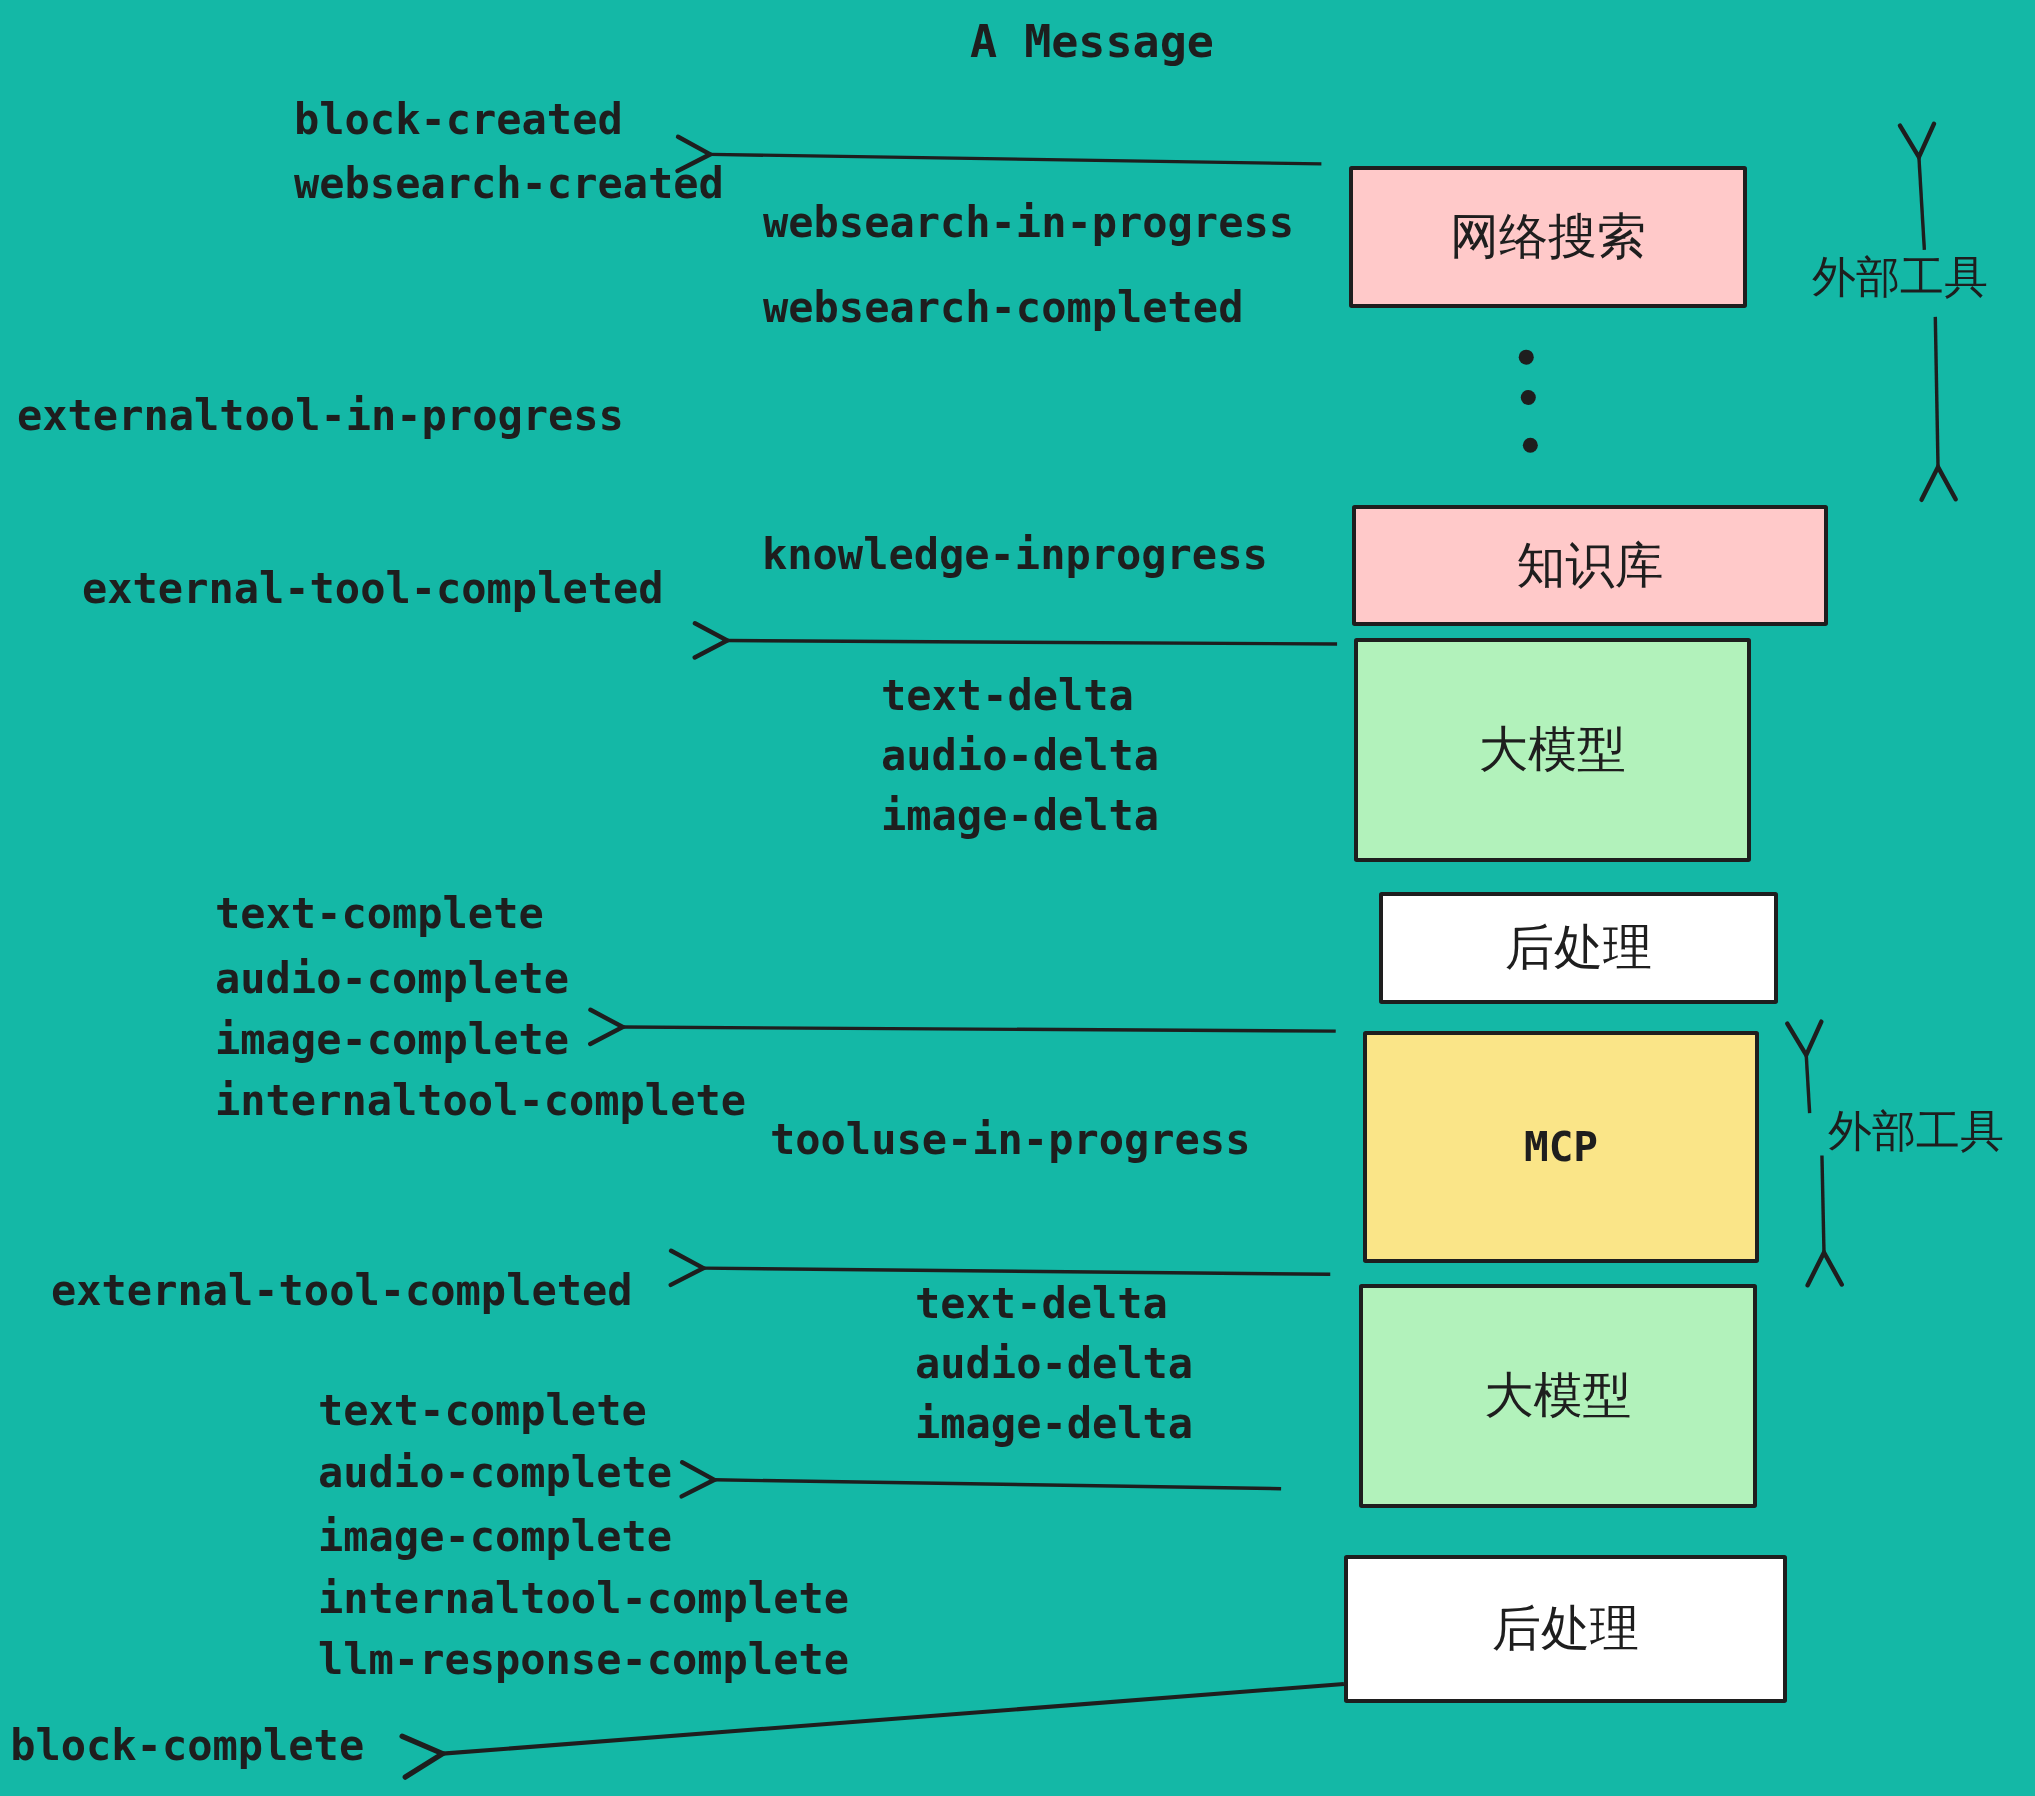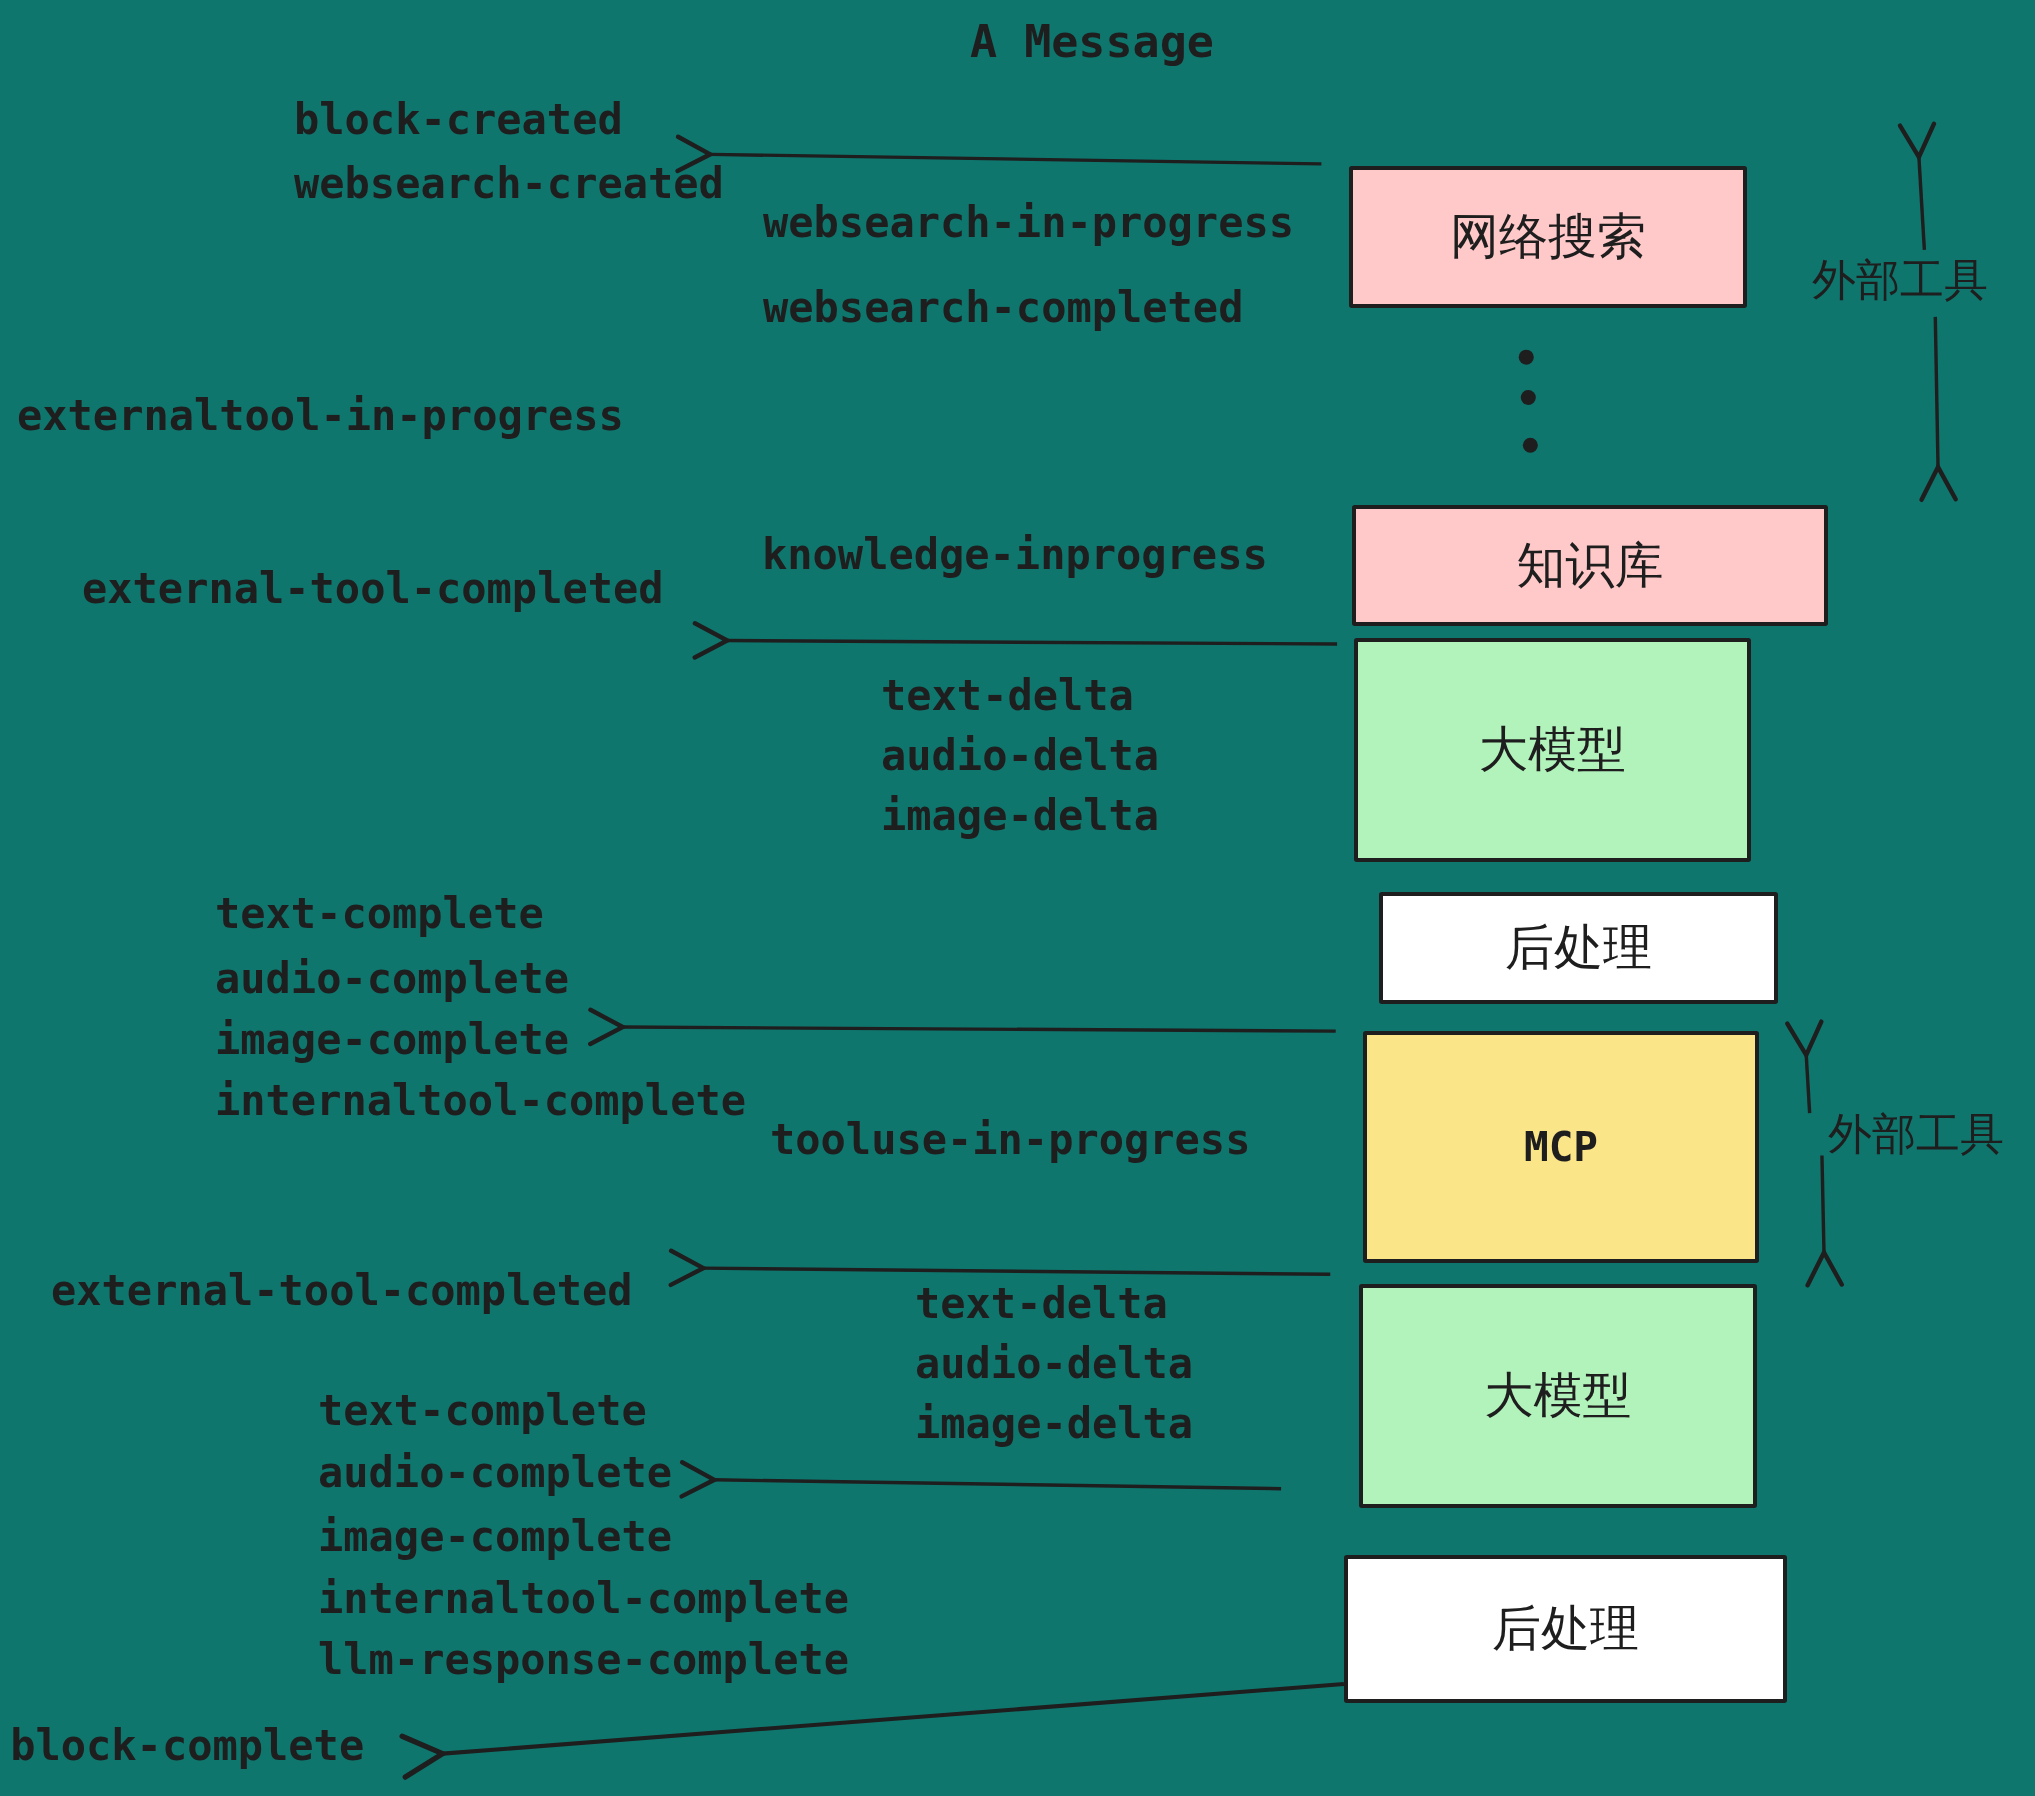--- a/index.html
+++ b/index.html
@@ -1,35 +1,35 @@
 <!DOCTYPE html>
 <html style="--stroke: #1e1e1e; --pink: #ffc9c9; --green: #b2f2bb; --yellow: #fae588; --white: #ffffff;font-size:11px"><head>
 <meta charset="utf-8">
 <style>
   :root{
     --stroke:#1e1e1e; --pink:#ffc9c9; --green:#b2f2bb; --yellow:#fae588; --white:#ffffff;
   }
   html,body{margin:0;padding:0;background:#ffffff;}
-  #canvas{position:relative;width:2035px;height:1796px;background:#0f766e;overflow:hidden;
+  #canvas{position:relative;width:2035px;height:1796px;background:#14b8a6;overflow:hidden;
           font-family:"DejaVu Sans",sans-serif;color:var(--stroke);}
   #arrow-layer{position:absolute;left:0;top:0;pointer-events:none;}
   .ev{position:absolute;font-family:"DejaVu Sans Mono",monospace;font-size:42px;font-weight:600;
       white-space:nowrap;color:var(--stroke);line-height:1;}
   .title{position:absolute;font-family:"DejaVu Sans Mono",monospace;font-size:45px;font-weight:bold;
       white-space:nowrap;line-height:1;}
   .box{position:absolute;border:4.1px solid var(--stroke);border-radius:2.7px;box-sizing:border-box;
       display:flex;align-items:center;justify-content:center;font-size:49px;color:var(--stroke);
       font-family:"DejaVu Sans",sans-serif;}
   .box.pink{background:var(--pink);}
   .box.green{background:var(--green);}
   .box.yellow{background:var(--yellow);}
   .box.white{background:var(--white);}
   .mcp-label{font-family:"DejaVu Sans Mono",monospace;font-weight:bold;font-size:41px;}
   .side-label{position:absolute;font-size:44px;white-space:nowrap;line-height:1;
-      font-family:Liberation Sans, sans-serif;color:var(--stroke);}
+      font-family:Liberation Mono, monospace;color:var(--stroke);}
 </style>
 </head>
 <body>
 
 <div id="canvas">
 
   <svg id="arrow-layer" width="2035" height="1796" viewBox="0 0 2980 2630">
     <defs>
       <marker id="ah" viewBox="0 0 12 12" refX="1.5" refY="6" markerWidth="12" markerHeight="12" orient="auto" markerUnits="strokeWidth">
         <path d="M11 1 L1.5 6 L11 11" fill="none" stroke="#1e1e1e" stroke-width="1.3" stroke-linecap="round"></path>

